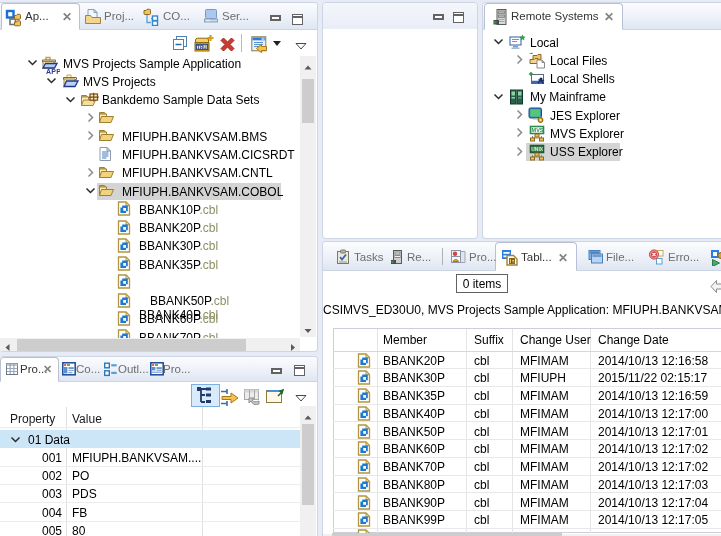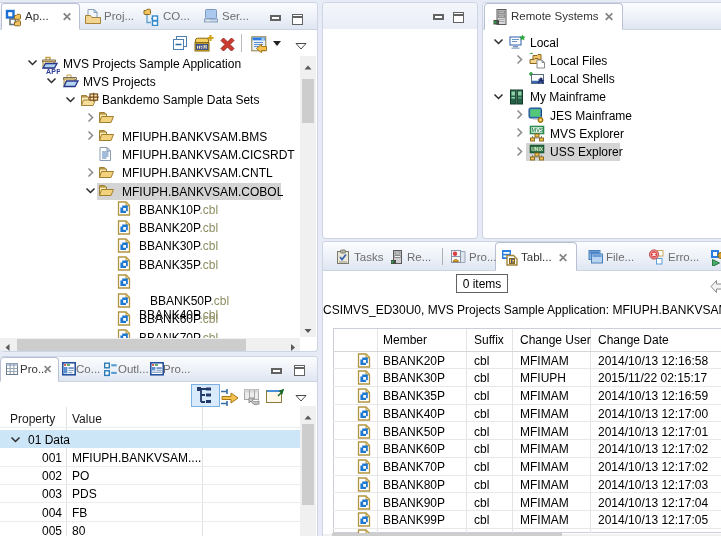--- a/index.html
+++ b/index.html
@@ -478,21 +478,21 @@
             <path d="M3.5,1.5 l4,4 -4,4" fill="none" stroke="#8a8a8a" stroke-width="1.5"></path>
           </svg></span>
         <span class="abs" style="left:45px;top:1px;"><svg width="18" height="17">
             <rect x="1" y="1" width="12.5" height="10" rx="1.5" fill="#3a80c8" stroke="#1a4a80"></rect>
             <rect x="2.3" y="2.3" width="9.9" height="7.4" fill="#55c878"></rect>
             <rect x="5" y="11" width="5" height="1.5" fill="#9ab0c8"></rect>
             <path d="M9.8,13 h5.4 M12.5,10.3 v5.4 M10.6,11.1 l3.8,3.8 M14.4,11.1 l-3.8,3.8" stroke="#c8912a" stroke-width="1.7"></path>
             <circle cx="12.5" cy="13" r="2.4" fill="#e8a820" stroke="#8a6a10"></circle>
             <circle cx="12.5" cy="13" r="1" fill="#f8e8c0"></circle>
           </svg></span>
-        <span class="abs" style="left:67px;top:2.5px;">JES Mainframe</span>
+        <span class="abs" style="left:67px;top:2.5px;">JES Explorer</span>
       </div>
       <div class="row" style="left:0;top:121.4px;width:239px;height:18.28px;">
         <span class="abs" style="left:31px;top:3px;"><svg width="11" height="11">
             <path d="M3.5,1.5 l4,4 -4,4" fill="none" stroke="#8a8a8a" stroke-width="1.5"></path>
           </svg></span>
         <span class="abs" style="left:45px;top:1px;"><svg width="18" height="17">
             <rect x="2.5" y="1.5" width="13" height="7" fill="#fff" stroke="#2d8a4f" stroke-width="1.6"></rect>
             <text x="3.6" y="7.2" font-size="5.5" font-weight="bold" fill="#2d8a4f" font-family="Liberation Sans">MVS</text>
             <path d="M9,9 v2 M4.5,13 h9 M4.5,11 v2 M13.5,11 v2" stroke="#8a8a8a" fill="none"></path>
             <rect x="2.5" y="13" width="4" height="3" fill="#f5c14f" stroke="#8a6a20"></rect>

